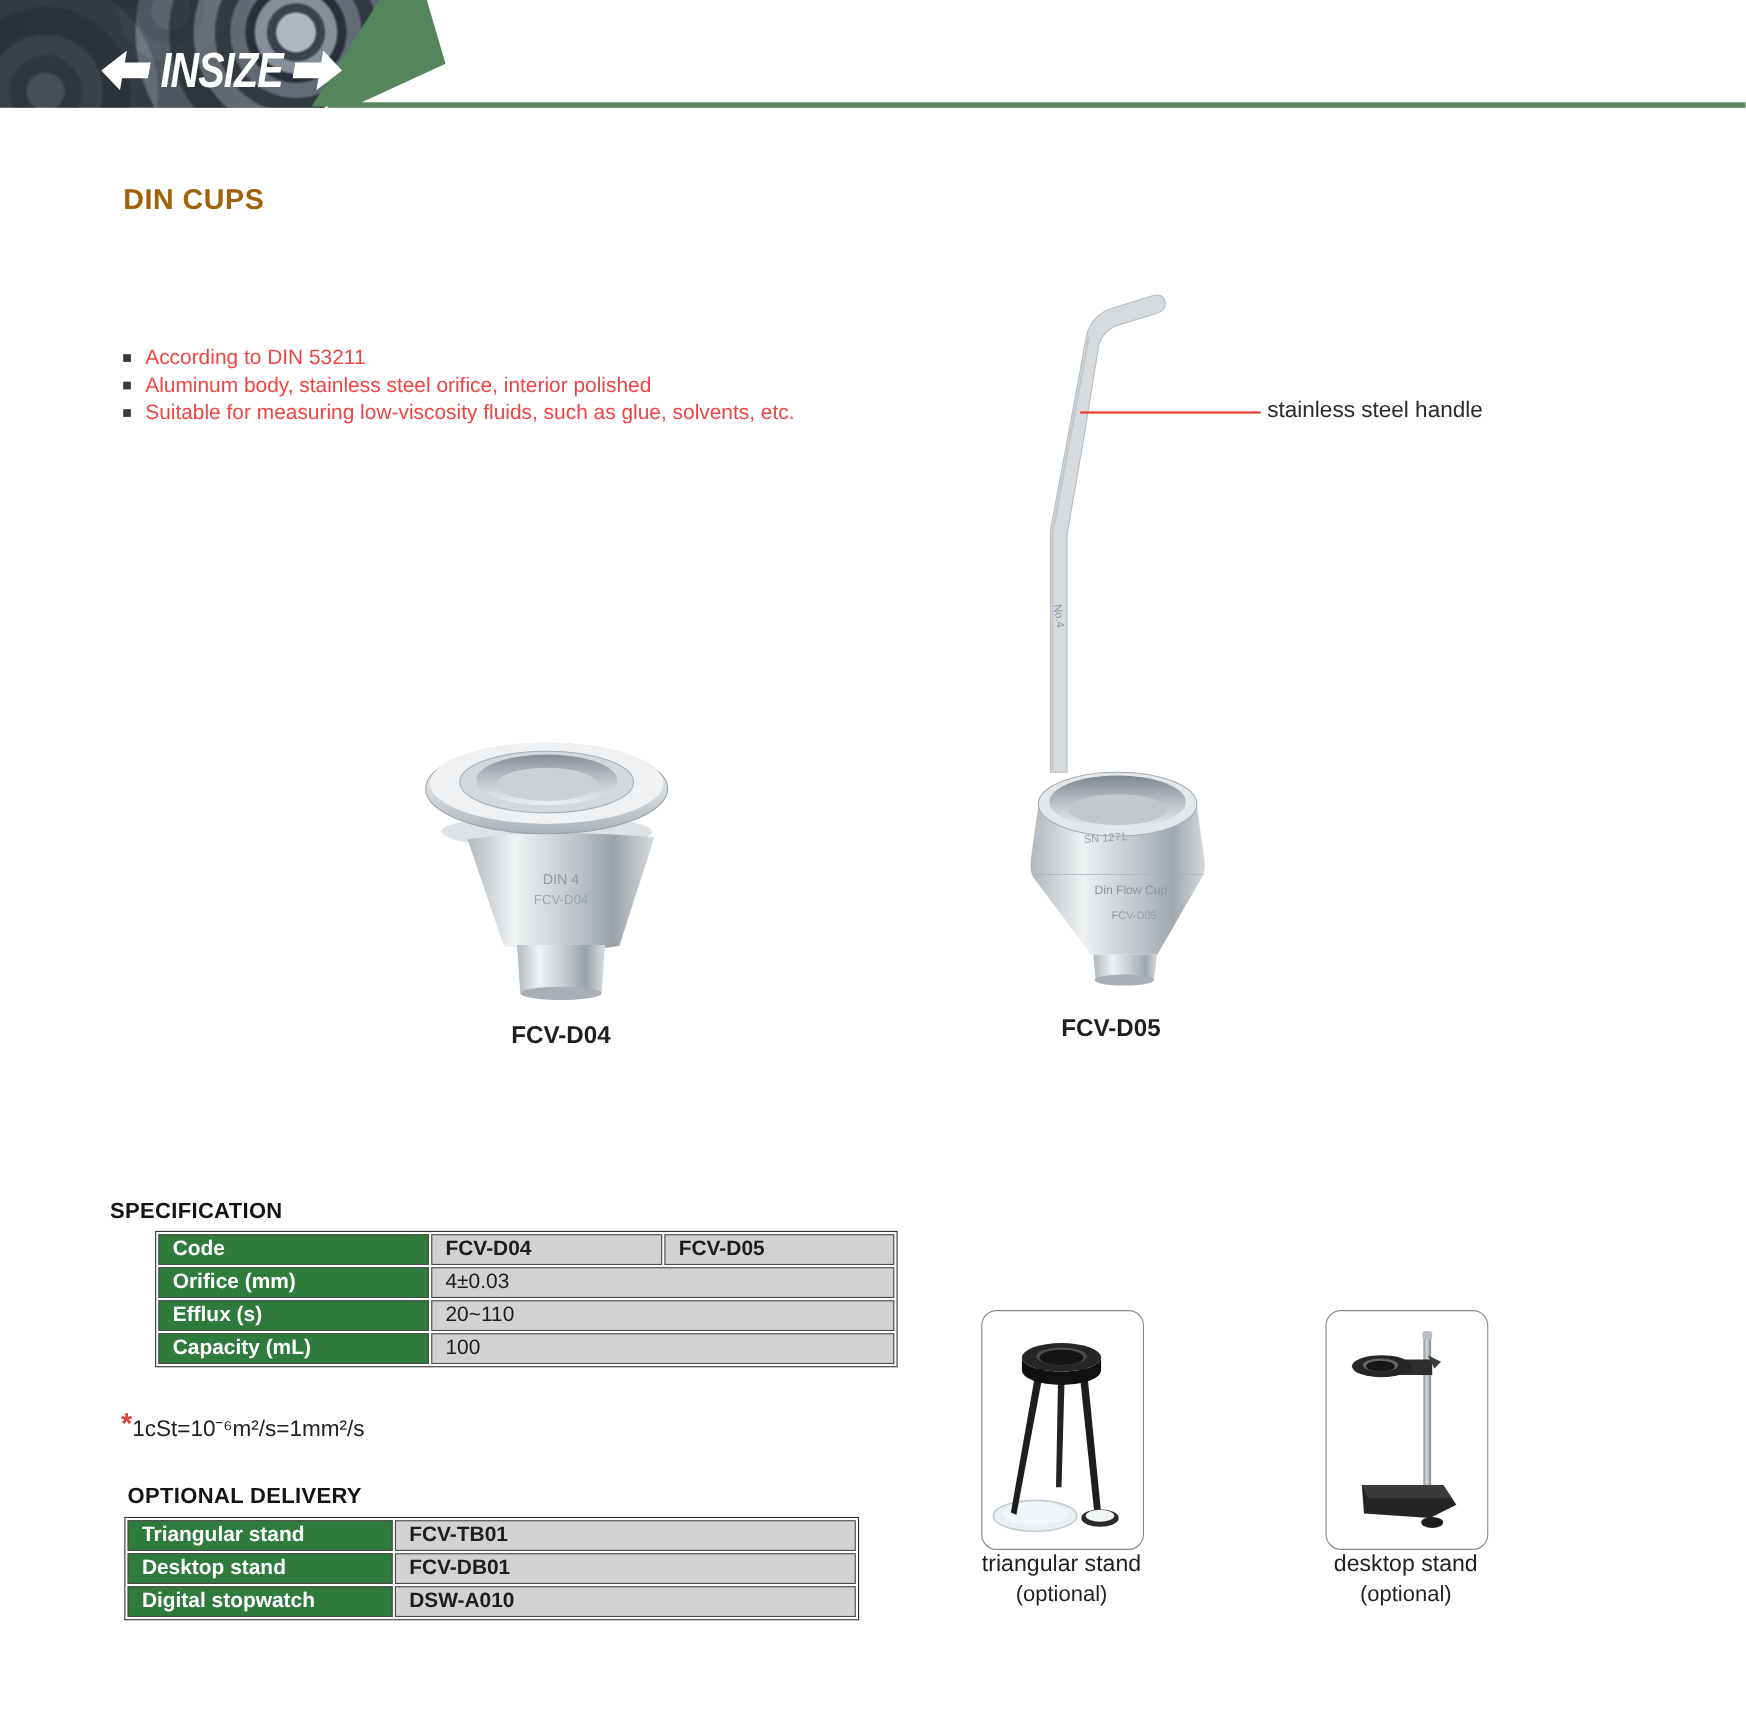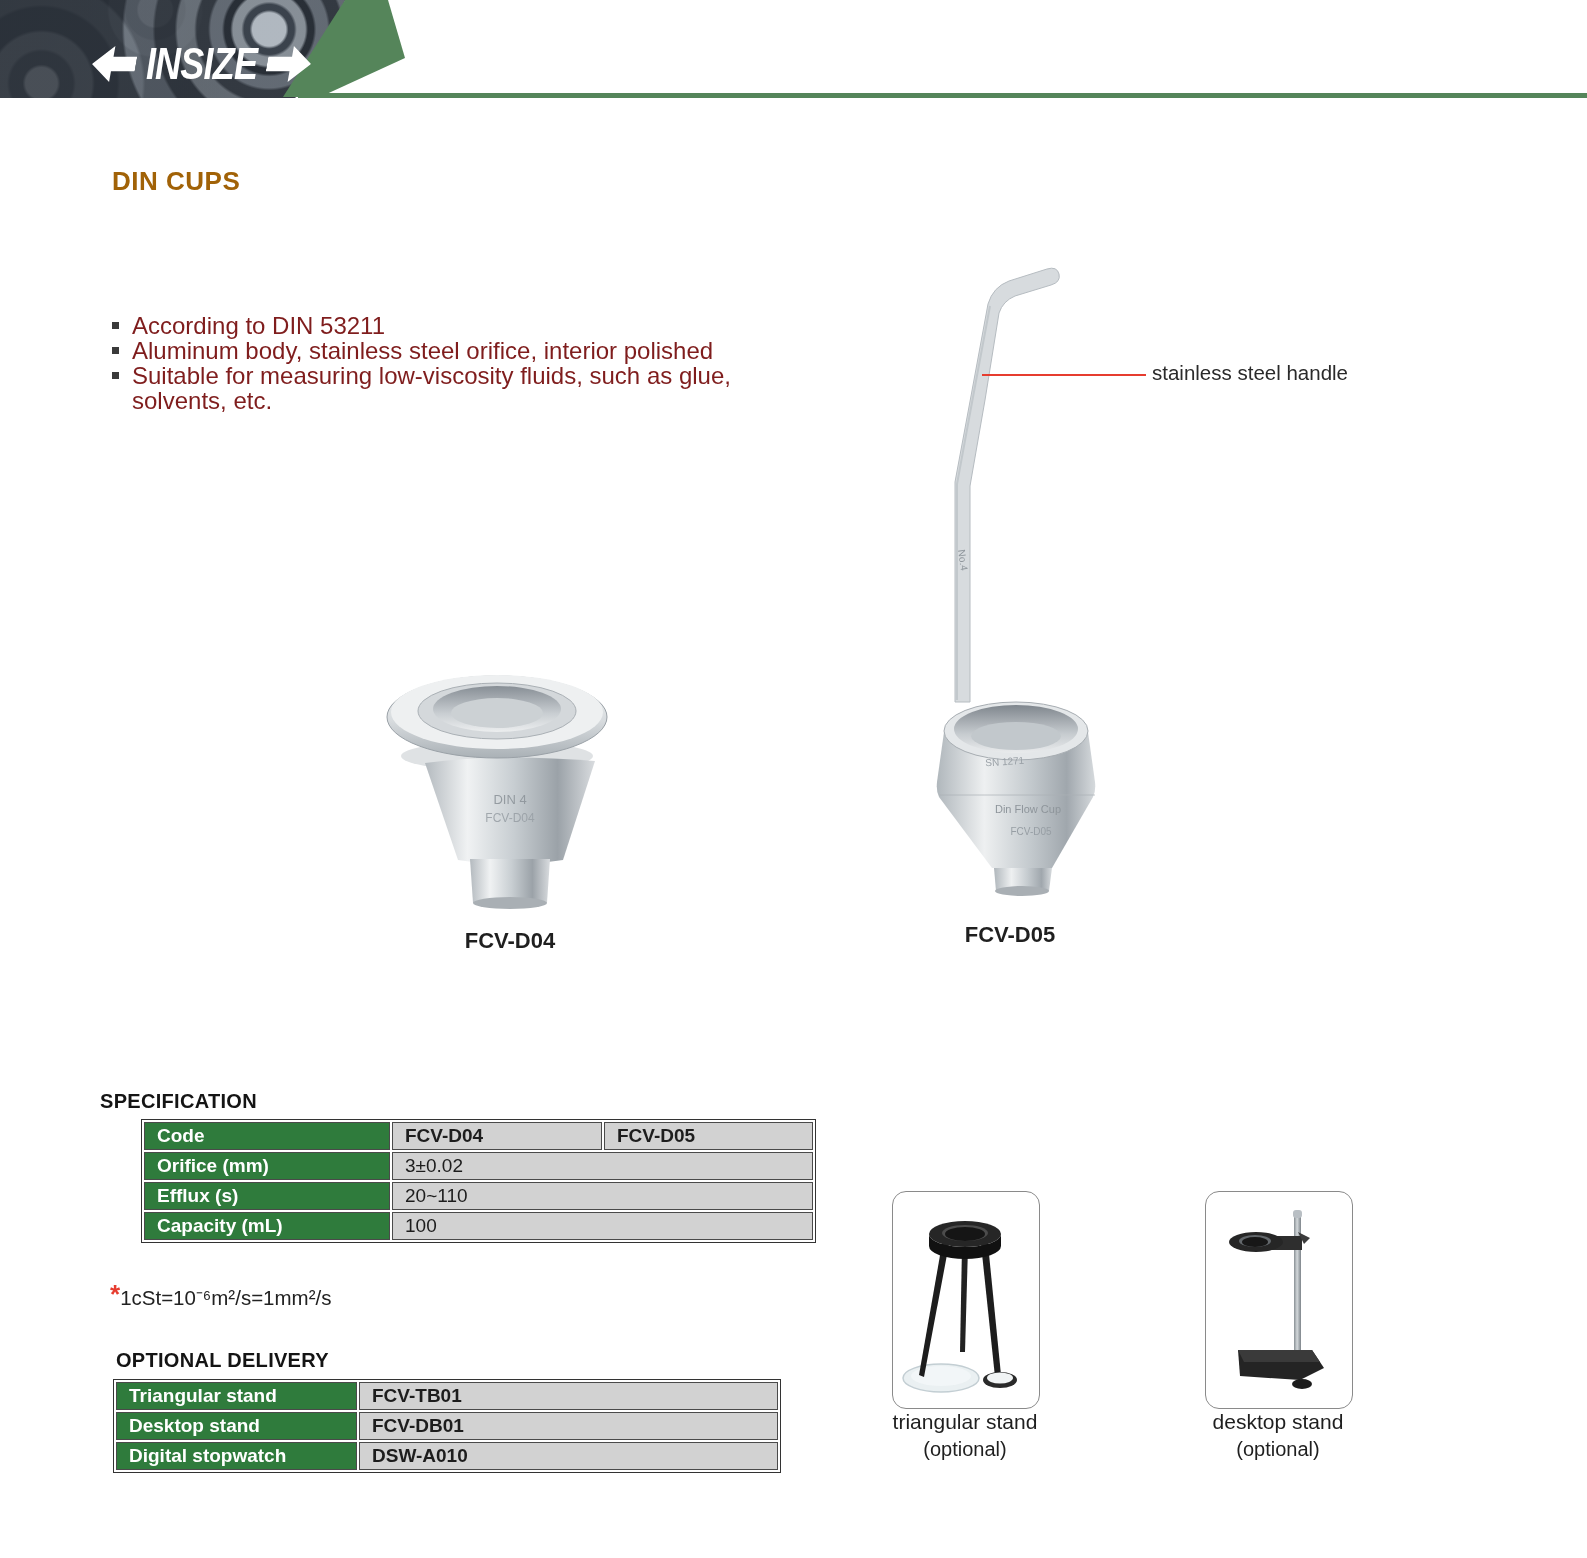--- a/index.html
+++ b/index.html
@@ -29,21 +29,21 @@
   .logo .arr.l{clip-path:polygon(0 50%,46% 0,46% 30%,100% 30%,100% 70%,46% 70%,46% 100%);}
   .logo .arr.r{clip-path:polygon(100% 50%,54% 0,54% 30%,0 30%,0 70%,54% 70%,54% 100%);}
   .logo .word{
     color:#fff;font-size:45px;font-weight:bold;font-style:italic;
     letter-spacing:-1px;transform:scaleX(.8);line-height:44px;margin:0 -6px;
   }
 
   
   .title{left:112px;top:166px;font-size:26px;font-weight:bold;color:#a16207;letter-spacing:.5px;}
   .features{left:110px;top:313px;width:720px;list-style:none;margin:0;padding:0;}
-  .features li{position:relative;padding-left:22px;font-size:24px;line-height:25px;color:#7f1d1d;}
+  .features li{position:relative;padding-left:22px;font-size:19px;line-height:25px;color:#ef4444;}
   .features li::before{
     content:"";position:absolute;left:2px;top:9px;width:7px;height:7px;background:#3a3a3a;
   }
 
   
   .prod-label{font-size:22px;font-weight:bold;color:#1f1f1f;text-align:center;}
   .callout-line{left:982px;top:374px;width:164px;height:2px;background:#E63C2F;}
   .callout-text{left:1152px;top:361px;font-size:20.5px;color:#2a2a2a;}
 
   
@@ -168,21 +168,21 @@
       <col style="width:209px;">
     </colgroup>
   <tbody>
       <tr>
     <td class="g">Code</td>
     <td class="v code">FCV-D04</td>
     <td class="v code">FCV-D05</td>
   </tr>
   <tr>
     <td class="g">Orifice (mm)</td>
-    <td class="v" colspan="2">3±0.02</td>
+    <td class="v" colspan="2">4±0.03</td>
   </tr>
   <tr>
     <td class="g">Efflux (s)</td>
     <td class="v" colspan="2">20~110</td>
   </tr>
   <tr>
     <td class="g">Capacity (mL)</td>
     <td class="v" colspan="2">100</td>
   </tr>
 </tbody>

